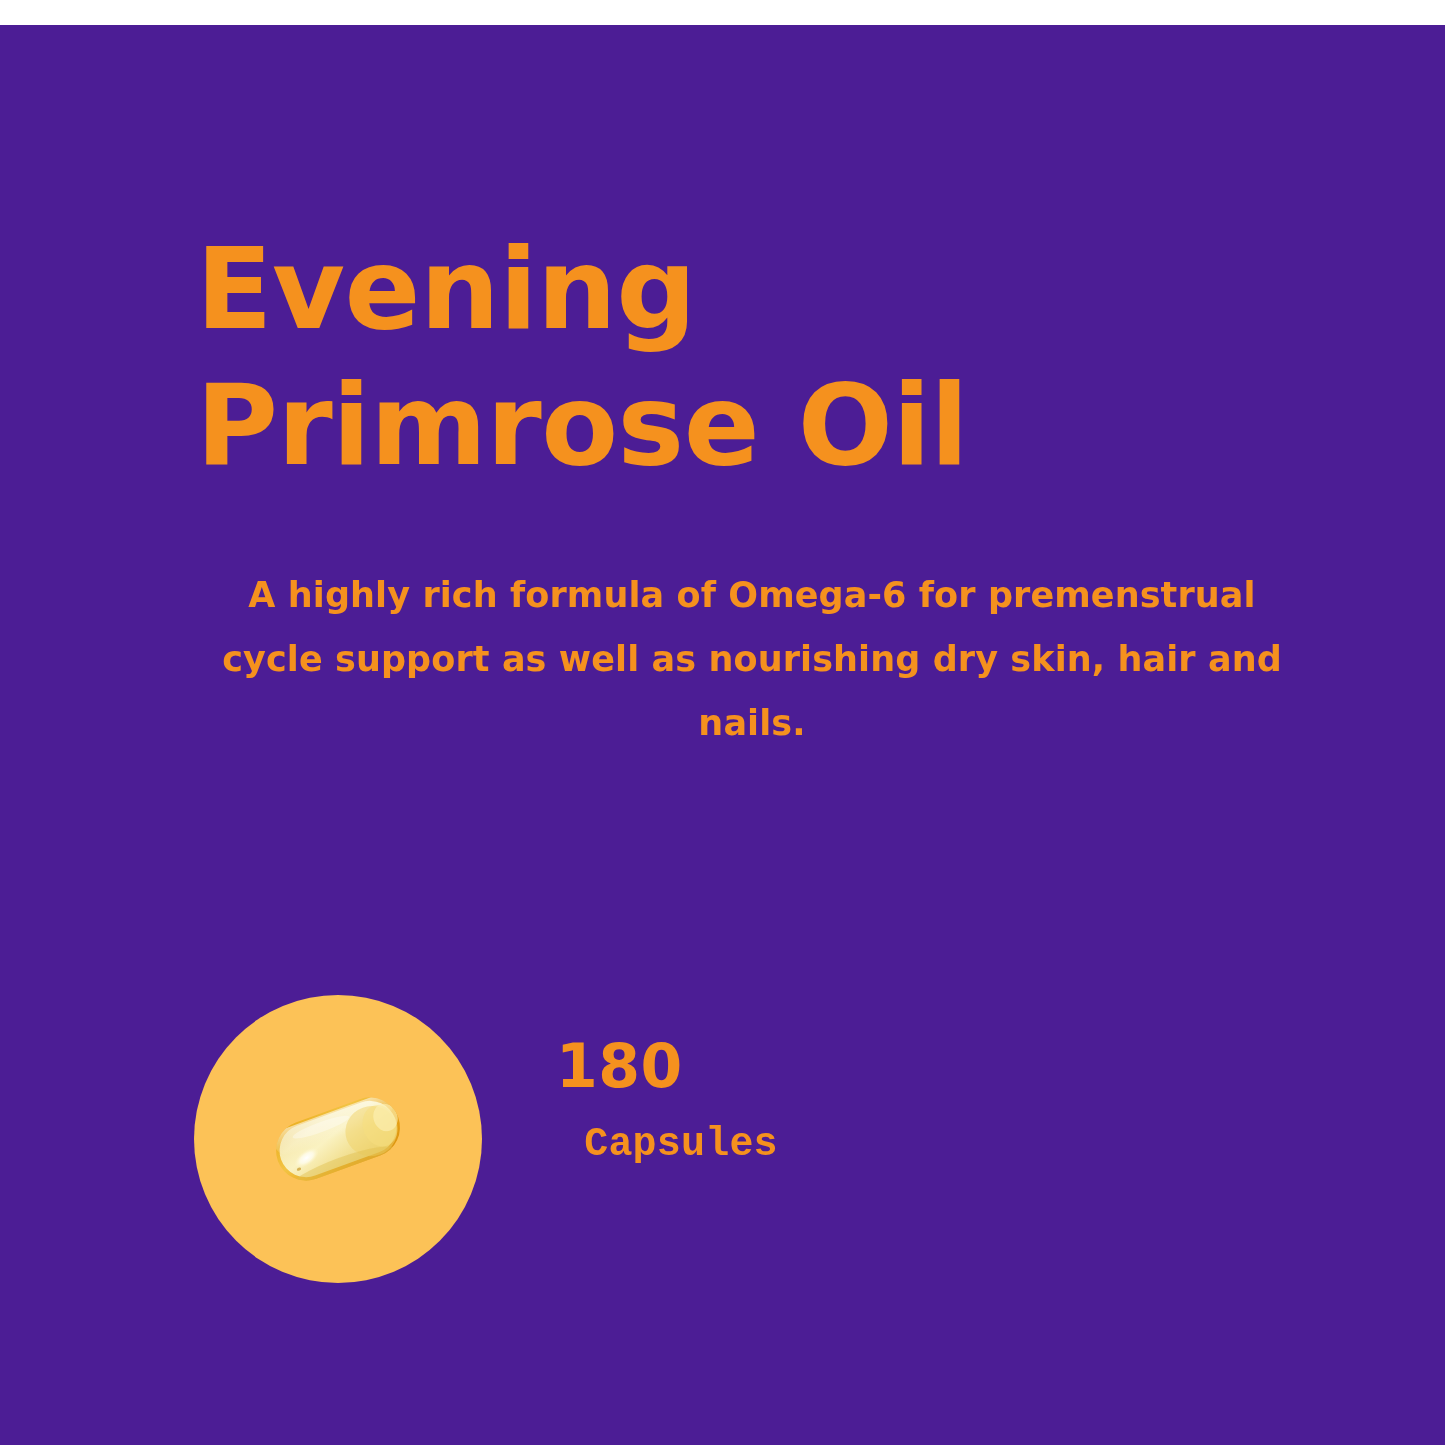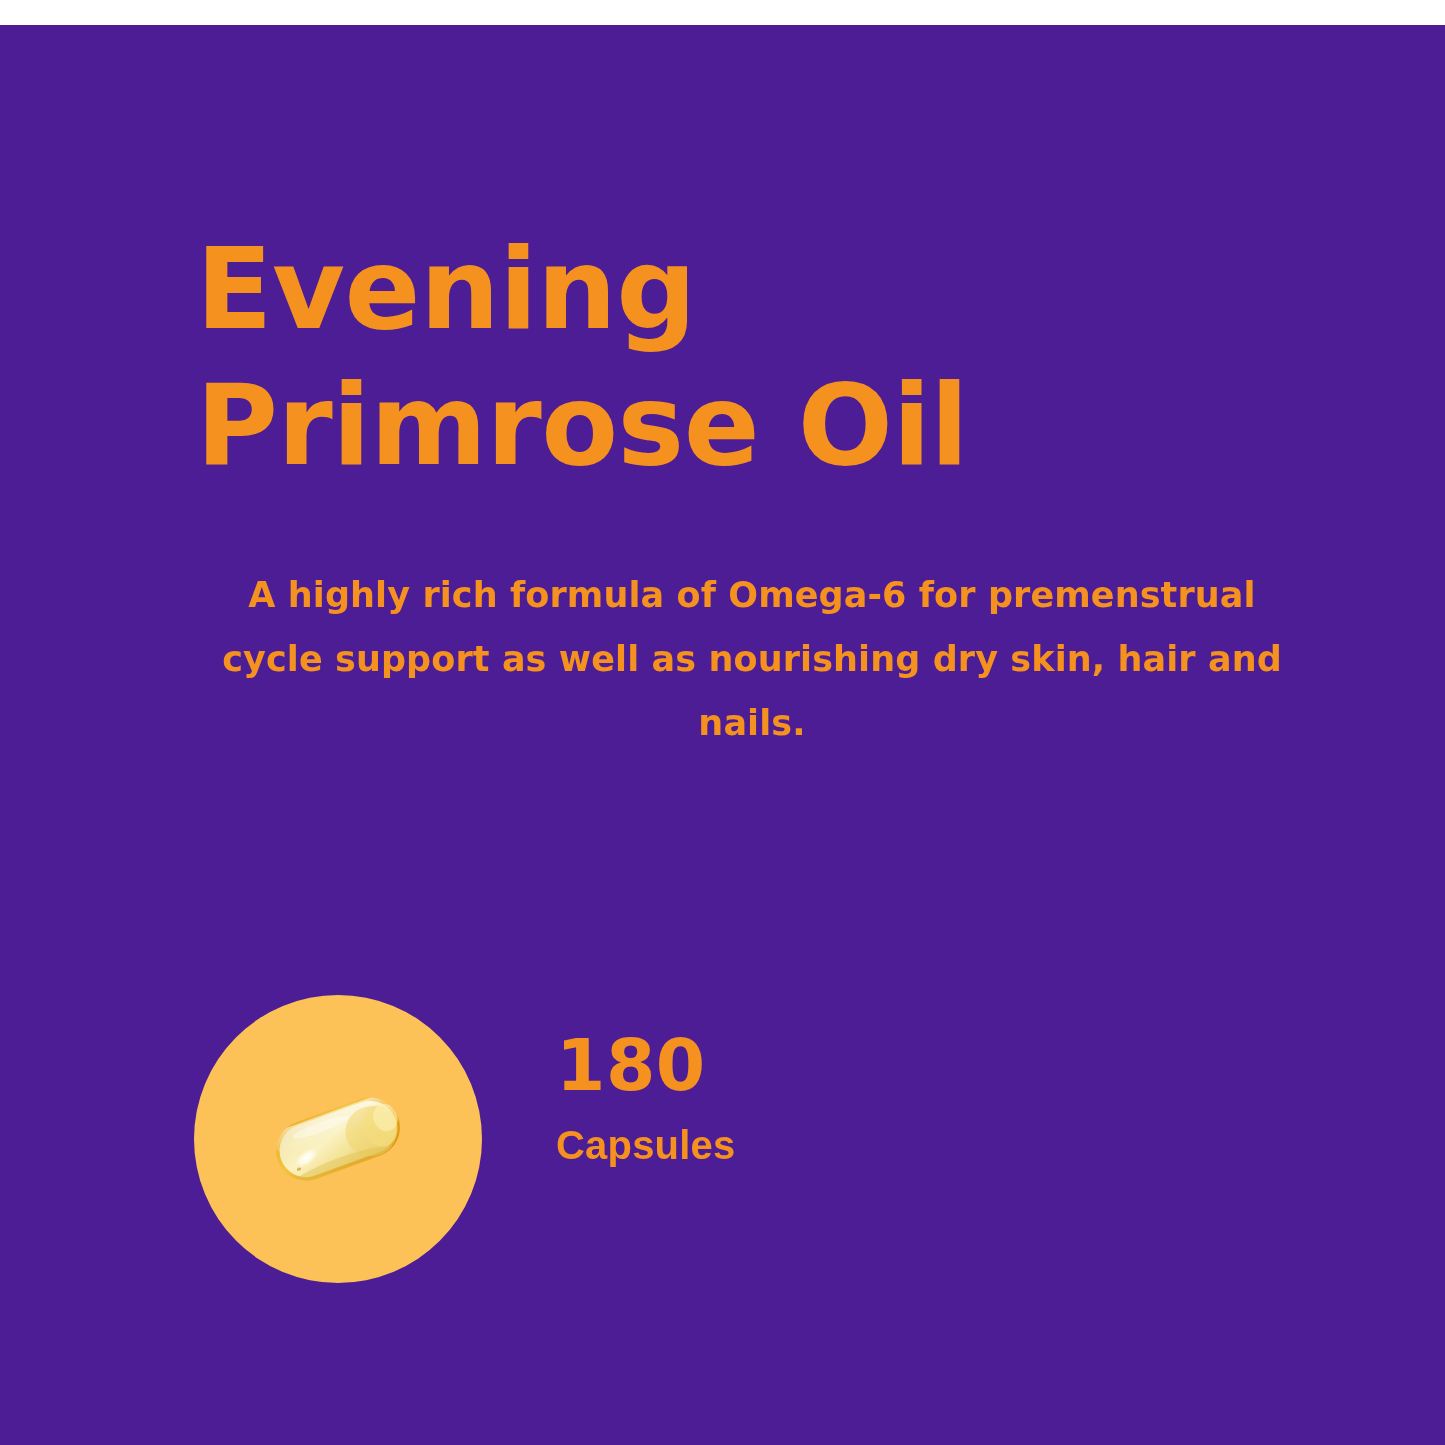--- a/index.html
+++ b/index.html
@@ -84,34 +84,35 @@
     left: 362px;
     top: 28px;
     width: 250px;
   }
 
   #count-number {
     display: block;
     color: #F5911E;
     font-family: "DejaVu Sans", "Liberation Sans", sans-serif;
     font-weight: 600;
-    font-size: 71px;
+    font-size: 60px;
     line-height: 86px;
     letter-spacing: 0.5px;
   }
 
   #count-unit {
     display: block;
     margin-top: 14px;
     color: #F5911E;
-    font-family: Liberation Sans, sans-serif;
+    font-family: Liberation Mono, monospace;
     font-weight: 600;
     font-size: 40px;
     line-height: 44px;
     letter-spacing: 0.2px;
+    text-align: center;
   }
 </style>
 </head>
 <body>
 
 <div id="page" style="background: #4c1d95; margin-top: 25px;">
 
   <h1 id="product-title" style="color: rgb(245, 145, 30);">Evening
 Primrose Oil</h1>
 

